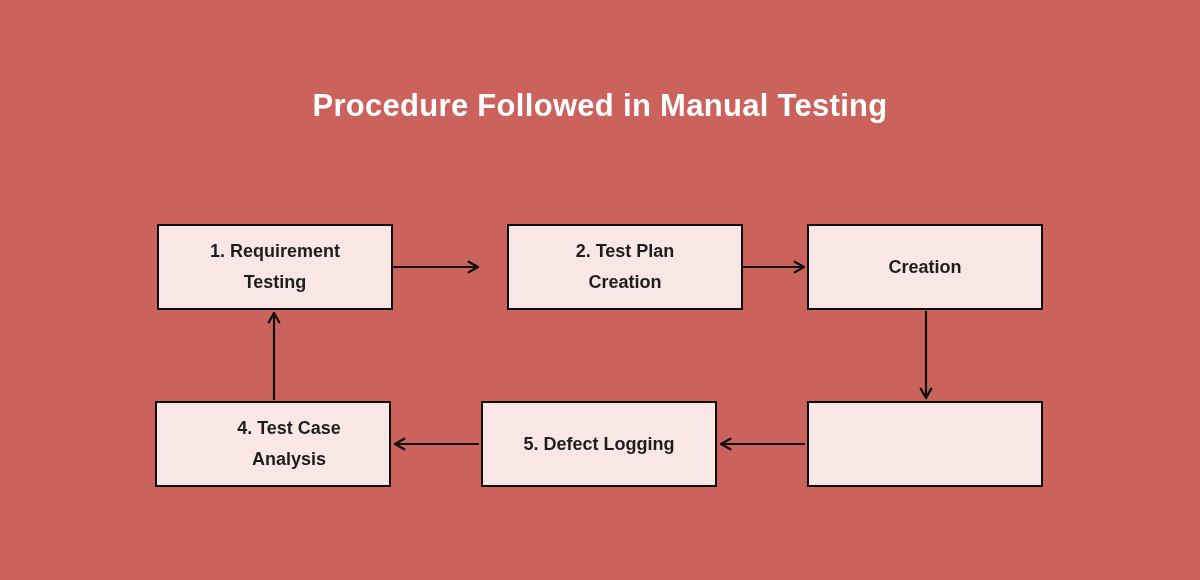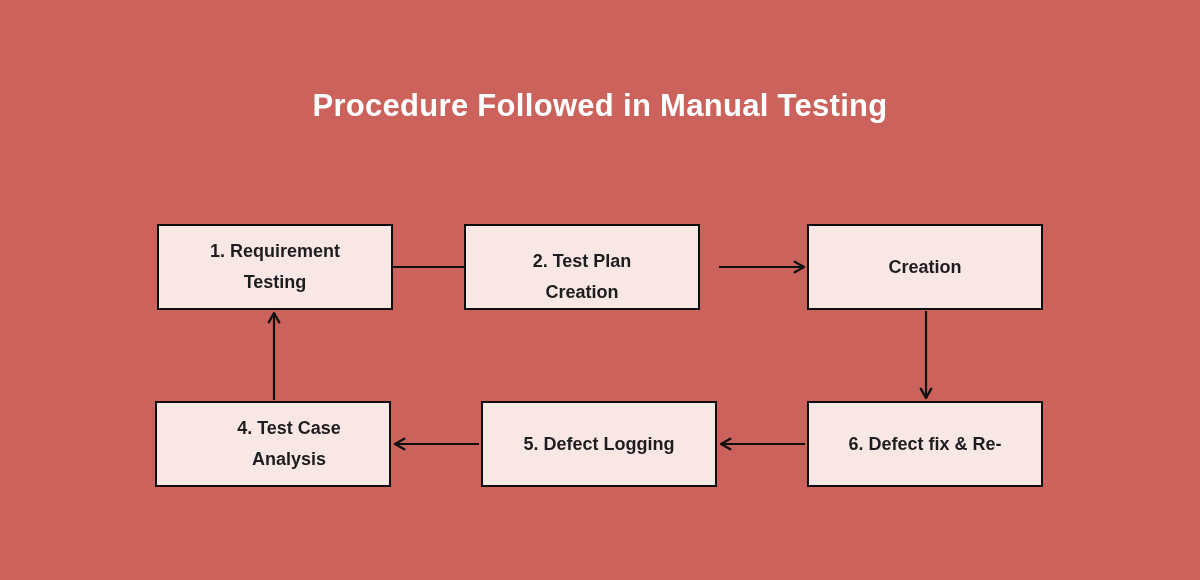--- a/index.html
+++ b/index.html
@@ -37,21 +37,21 @@
     justify-content: center;
     align-items: center;
     color: var(--box-text, #1d1d1f);
     font-size: 18px;
     font-weight: 700;
     line-height: 31px;
     text-align: center;
   }
   
   .node-1 { left: 157px; top: 224px; }
-  .node-2 { left: 464px; top: 224px; justify-content: flex-end; }
+  .node-2 { left: 507px; top: 224px; }
   .node-3 { left: 807px; top: 224px; }
   .node-4 { left: 155px; top: 401px; padding-left: 32px; }
   .node-5 { left: 481px; top: 401px; }
   .node-6 { left: 807px; top: 401px; }
   .arrows-layer {
     position: absolute;
     inset: 0;
     width: 1200px;
     height: 580px;
     pointer-events: none;
@@ -107,16 +107,15 @@
   <div class="node node-4">
     <div>4. Test Case</div>
     <div>Analysis</div>
   </div>
 
   <div class="node node-5">
     <div>5. Defect Logging</div>
   </div>
 
   <div class="node node-6">
-    <div>6. Defect fix &amp; Re-</div>
   </div>
 
 </div>
 
 </body></html>

